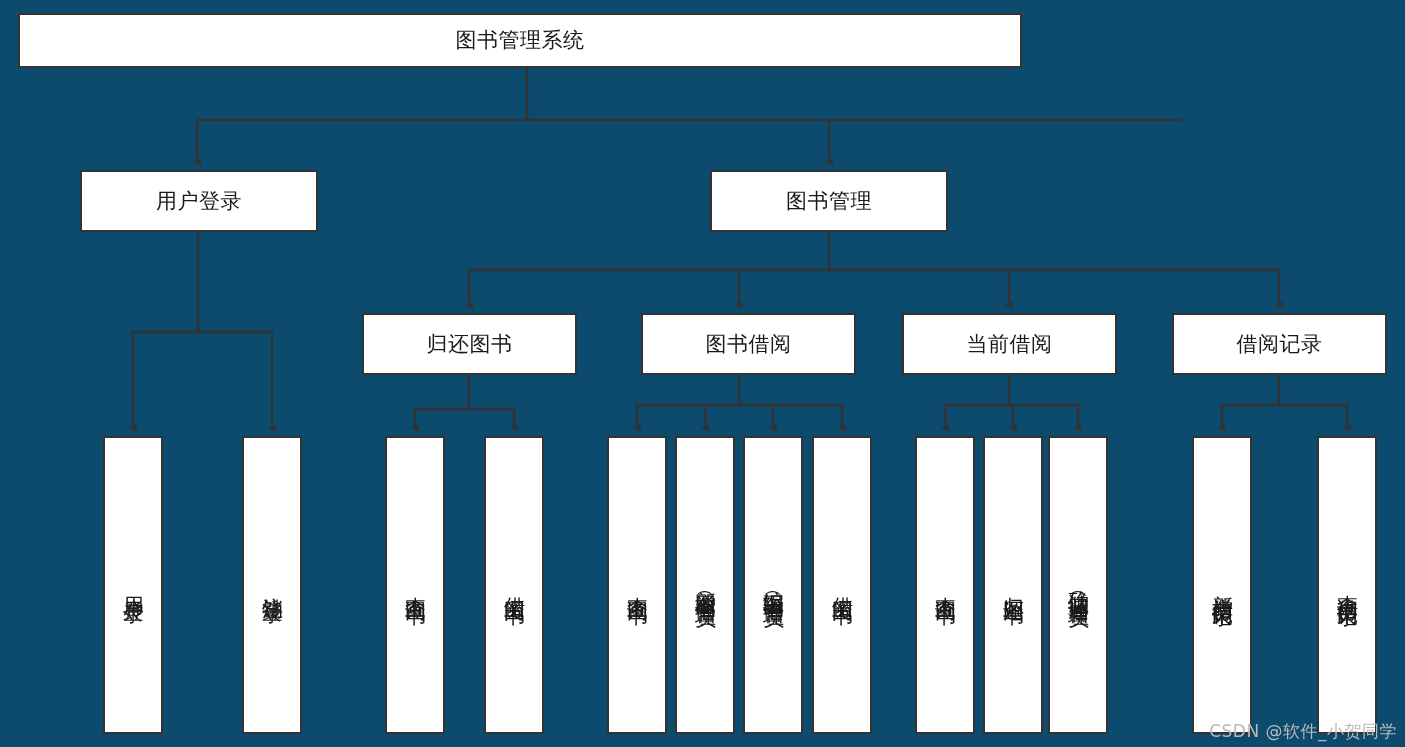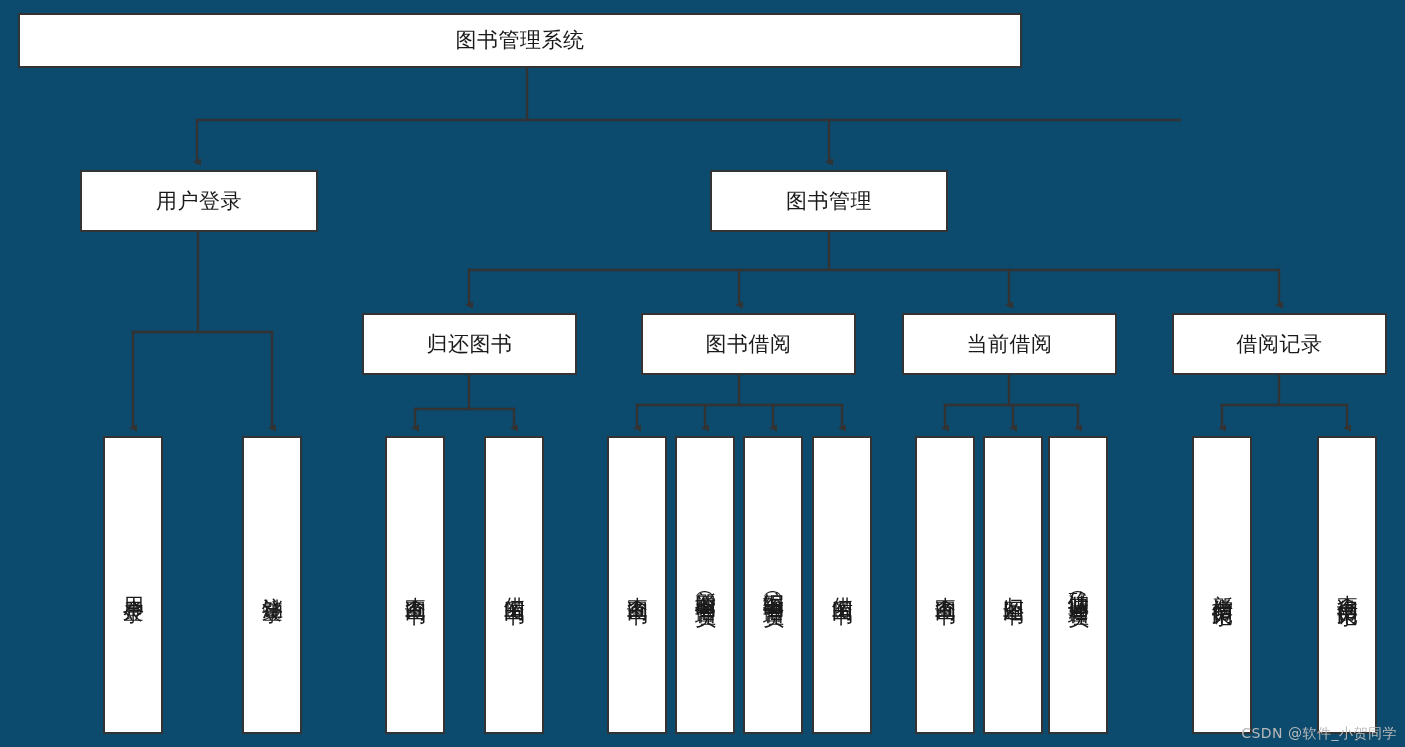--- a/index.html
+++ b/index.html
@@ -60,21 +60,21 @@
   }
   .node-v > span {
     writing-mode: vertical-rl;
     text-orientation: upright;
     display: block;
   }
   #watermark {
     position: absolute;
     right: 8px;
     bottom: 4px;
-    font-size: 14px;
+    font-size: 17px;
     color: #b9b9b9;
     white-space: nowrap;
     letter-spacing: 0.5px;
   }
 </style>
 </head>
 <body>
 
 <div id="diagram-root">
 

